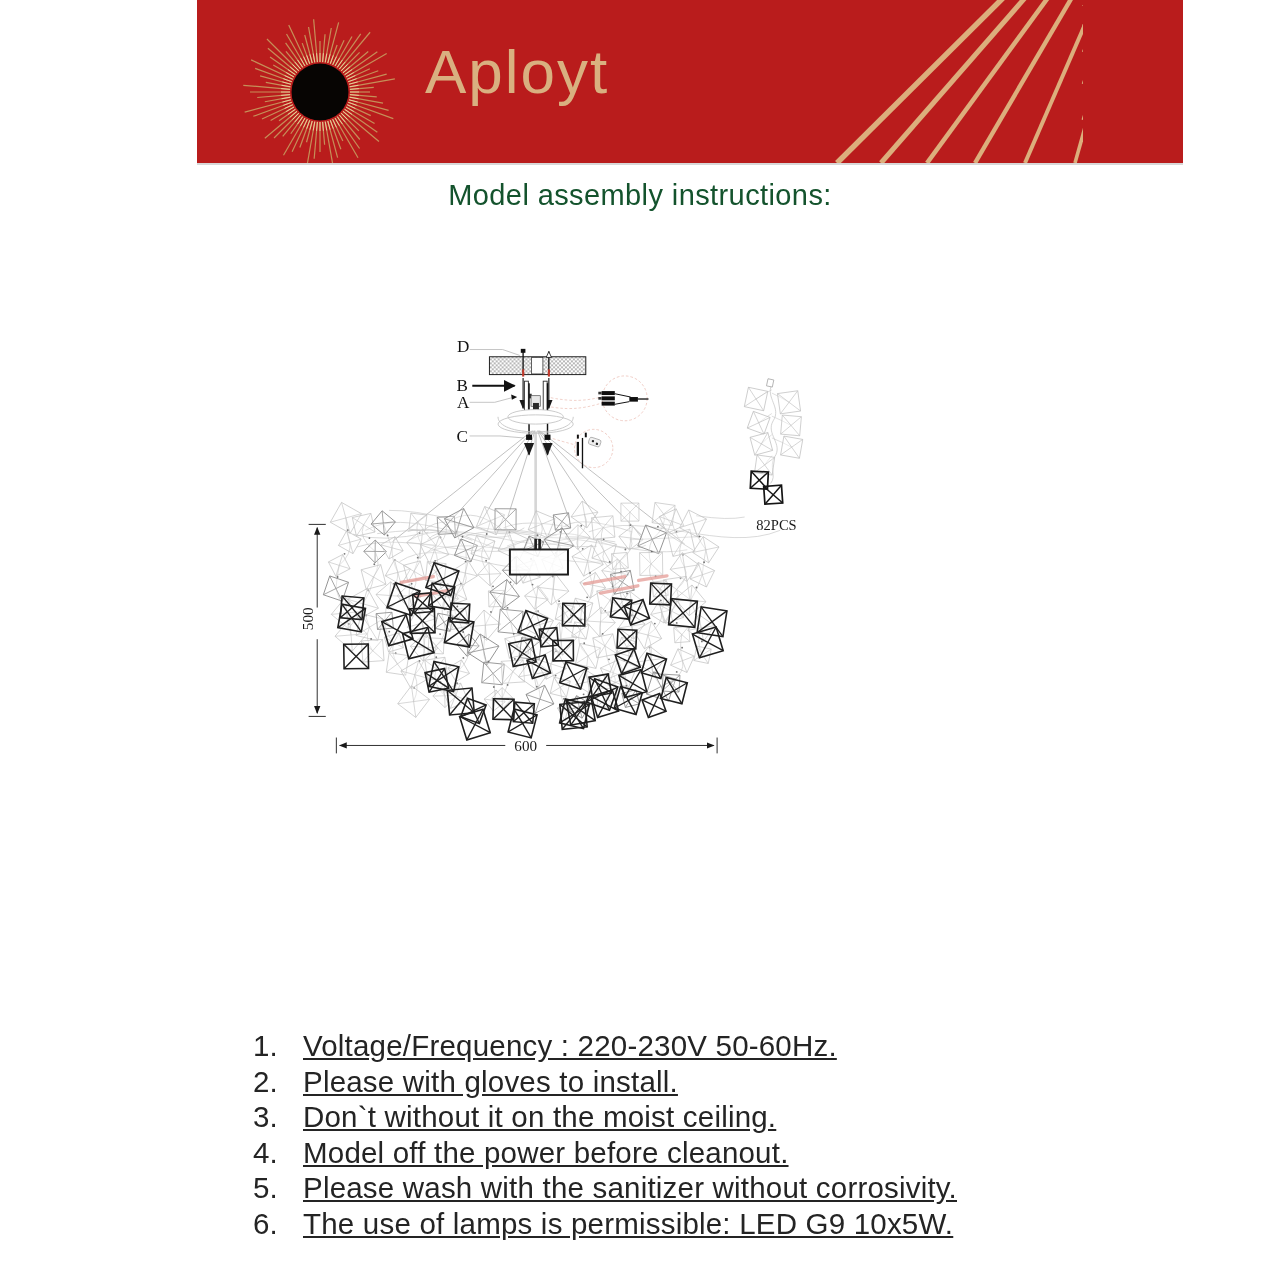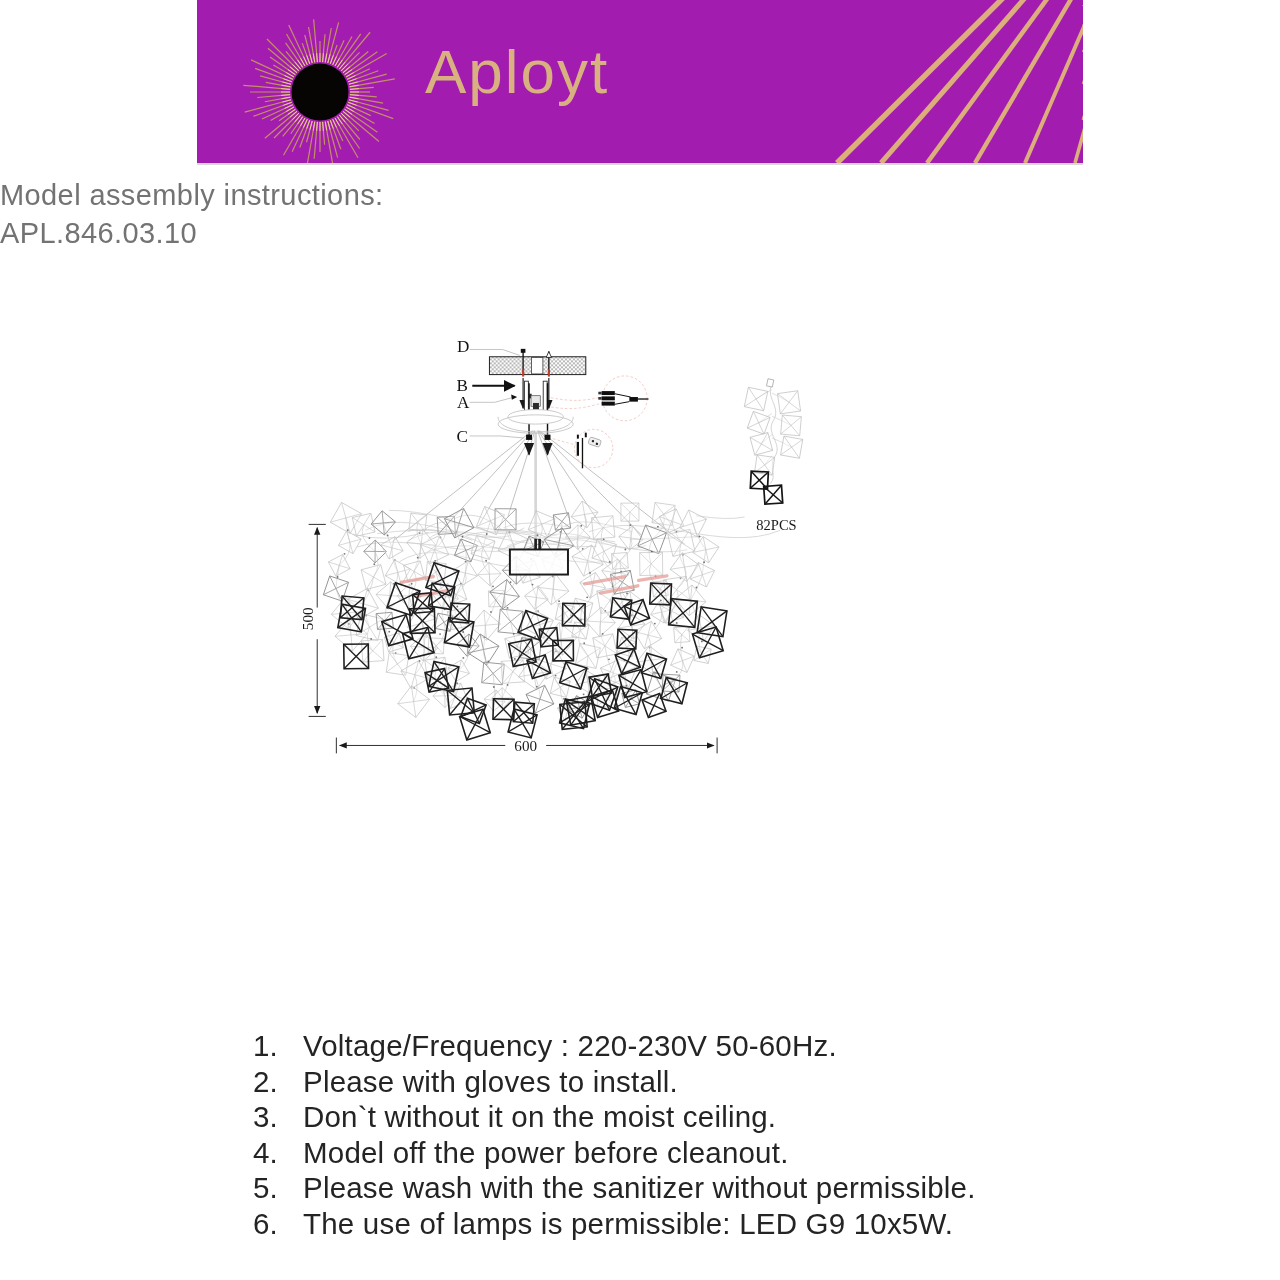--- a/index.html
+++ b/index.html
@@ -1,37 +1,37 @@
 <!DOCTYPE html>
 <html><head>
 <meta charset="utf-8">
 <style>
   html,body{margin:0;padding:0;background:#ffffff;}
   .page{position:relative;width:1280px;height:1280px;background:#ffffff;overflow:hidden;
         font-family:"Liberation Sans",sans-serif;}
   
-  .banner{position:absolute;left:197px;top:0;width:886px;height:163px;background:#a21caf;
+  .banner{position:absolute;left:197px;top:0;width:986px;height:163px;background:#b91c1c;
           border-bottom:2px solid #d8d8d8;overflow:hidden;}
   .banner svg{position:absolute;left:0;top:0;}
   .brand{position:absolute;left:228px;top:36px;font-size:62px;font-weight:300;color:#d9b080;
          letter-spacing:2px;font-family:"Liberation Sans",sans-serif;}
   
-  .title-block{position:absolute;left:0;top:176px;width:1280px;text-align:left;color:#737373;}
+  .title-block{position:absolute;left:0;top:176px;width:1280px;text-align:center;color:#14532d;}
   .title-line{font-size:29px;font-weight:500;line-height:38px;letter-spacing:.4px;}
   
   .diagram{position:absolute;left:230px;top:335px;}
   text.lbl{font-family:"Liberation Serif",serif;font-size:26px;fill:#141414;}
   text.dim{font-family:"Liberation Serif",serif;font-size:23px;fill:#1a1a1a;}
   text.pcs{font-family:"Liberation Serif",serif;font-size:22px;fill:#1a1a1a;}
   
   .instructions{position:absolute;left:253px;top:1028px;width:810px;font-size:29.5px;
                 color:#242424;letter-spacing:.2px;}
   .inst-row{display:flex;line-height:35.6px;}
   .inst-num{width:50px;flex:none;}
-  .inst-text{flex:1;}
+  .inst-text{flex:1;text-decoration:underline;}
 </style>
 </head>
 <body>
 
 <div class="page">
 
   <div class="banner">
     <svg id="banner-art" width="886" height="163" viewBox="0 0 886 163">
         <g transform="translate(123,92)">
           <line x1="30" y1="0" x2="50" y2="0" stroke="#c79c5f" stroke-width="1.2" opacity="0.9"></line>
@@ -192,21 +192,20 @@
           <line x1="970" y1="-165" x2="886" y2="52" stroke="#dcae7c" stroke-width="2.2"></line>
           <line x1="970" y1="-165" x2="886" y2="26" stroke="#dcae7c" stroke-width="1.9"></line>
           <line x1="970" y1="-165" x2="886" y2="6" stroke="#dcae7c" stroke-width="1.6"></line>
         </g>
       </svg>
     <span class="brand">Aployt</span>
   </div>
 
   <div class="title-block">
     <div class="title-line">Model assembly instructions:</div>
-    <div class="title-line">APL.846.03.10</div>
   </div>
 
   <svg class="diagram" id="diagram-svg" width="800" height="650" viewBox="230 335 1030 985">
     <defs>
       <pattern id="hatch" width="6" height="6" patternUnits="userSpaceOnUse">
         <path d="M0,6 L6,0 M0,0 L6,6" stroke="#4a4a4a" stroke-width="0.6"></path>
       </pattern>
       <marker id="arr" viewBox="0 0 10 10" refX="9" refY="5" markerWidth="8" markerHeight="8" orient="auto-start-reverse">
         <path d="M0,1 L10,5 L0,9 z" fill="#1a1a1a"></path>
       </marker>
@@ -1513,20 +1512,20 @@
     <div class="inst-row">
       <span class="inst-num">3.</span>
       <span class="inst-text">Don`t without it on the moist ceiling.</span>
     </div>
     <div class="inst-row">
       <span class="inst-num">4.</span>
       <span class="inst-text">Model off the power before cleanout.</span>
     </div>
     <div class="inst-row">
       <span class="inst-num">5.</span>
-      <span class="inst-text">Please wash with the sanitizer without permissible.</span>
+      <span class="inst-text">Please wash with the sanitizer without corrosivity.</span>
     </div>
     <div class="inst-row">
       <span class="inst-num">6.</span>
       <span class="inst-text">The use of lamps is permissible: LED G9 10x5W.</span>
     </div>
   </div>
 </div>
 
 </body></html>

